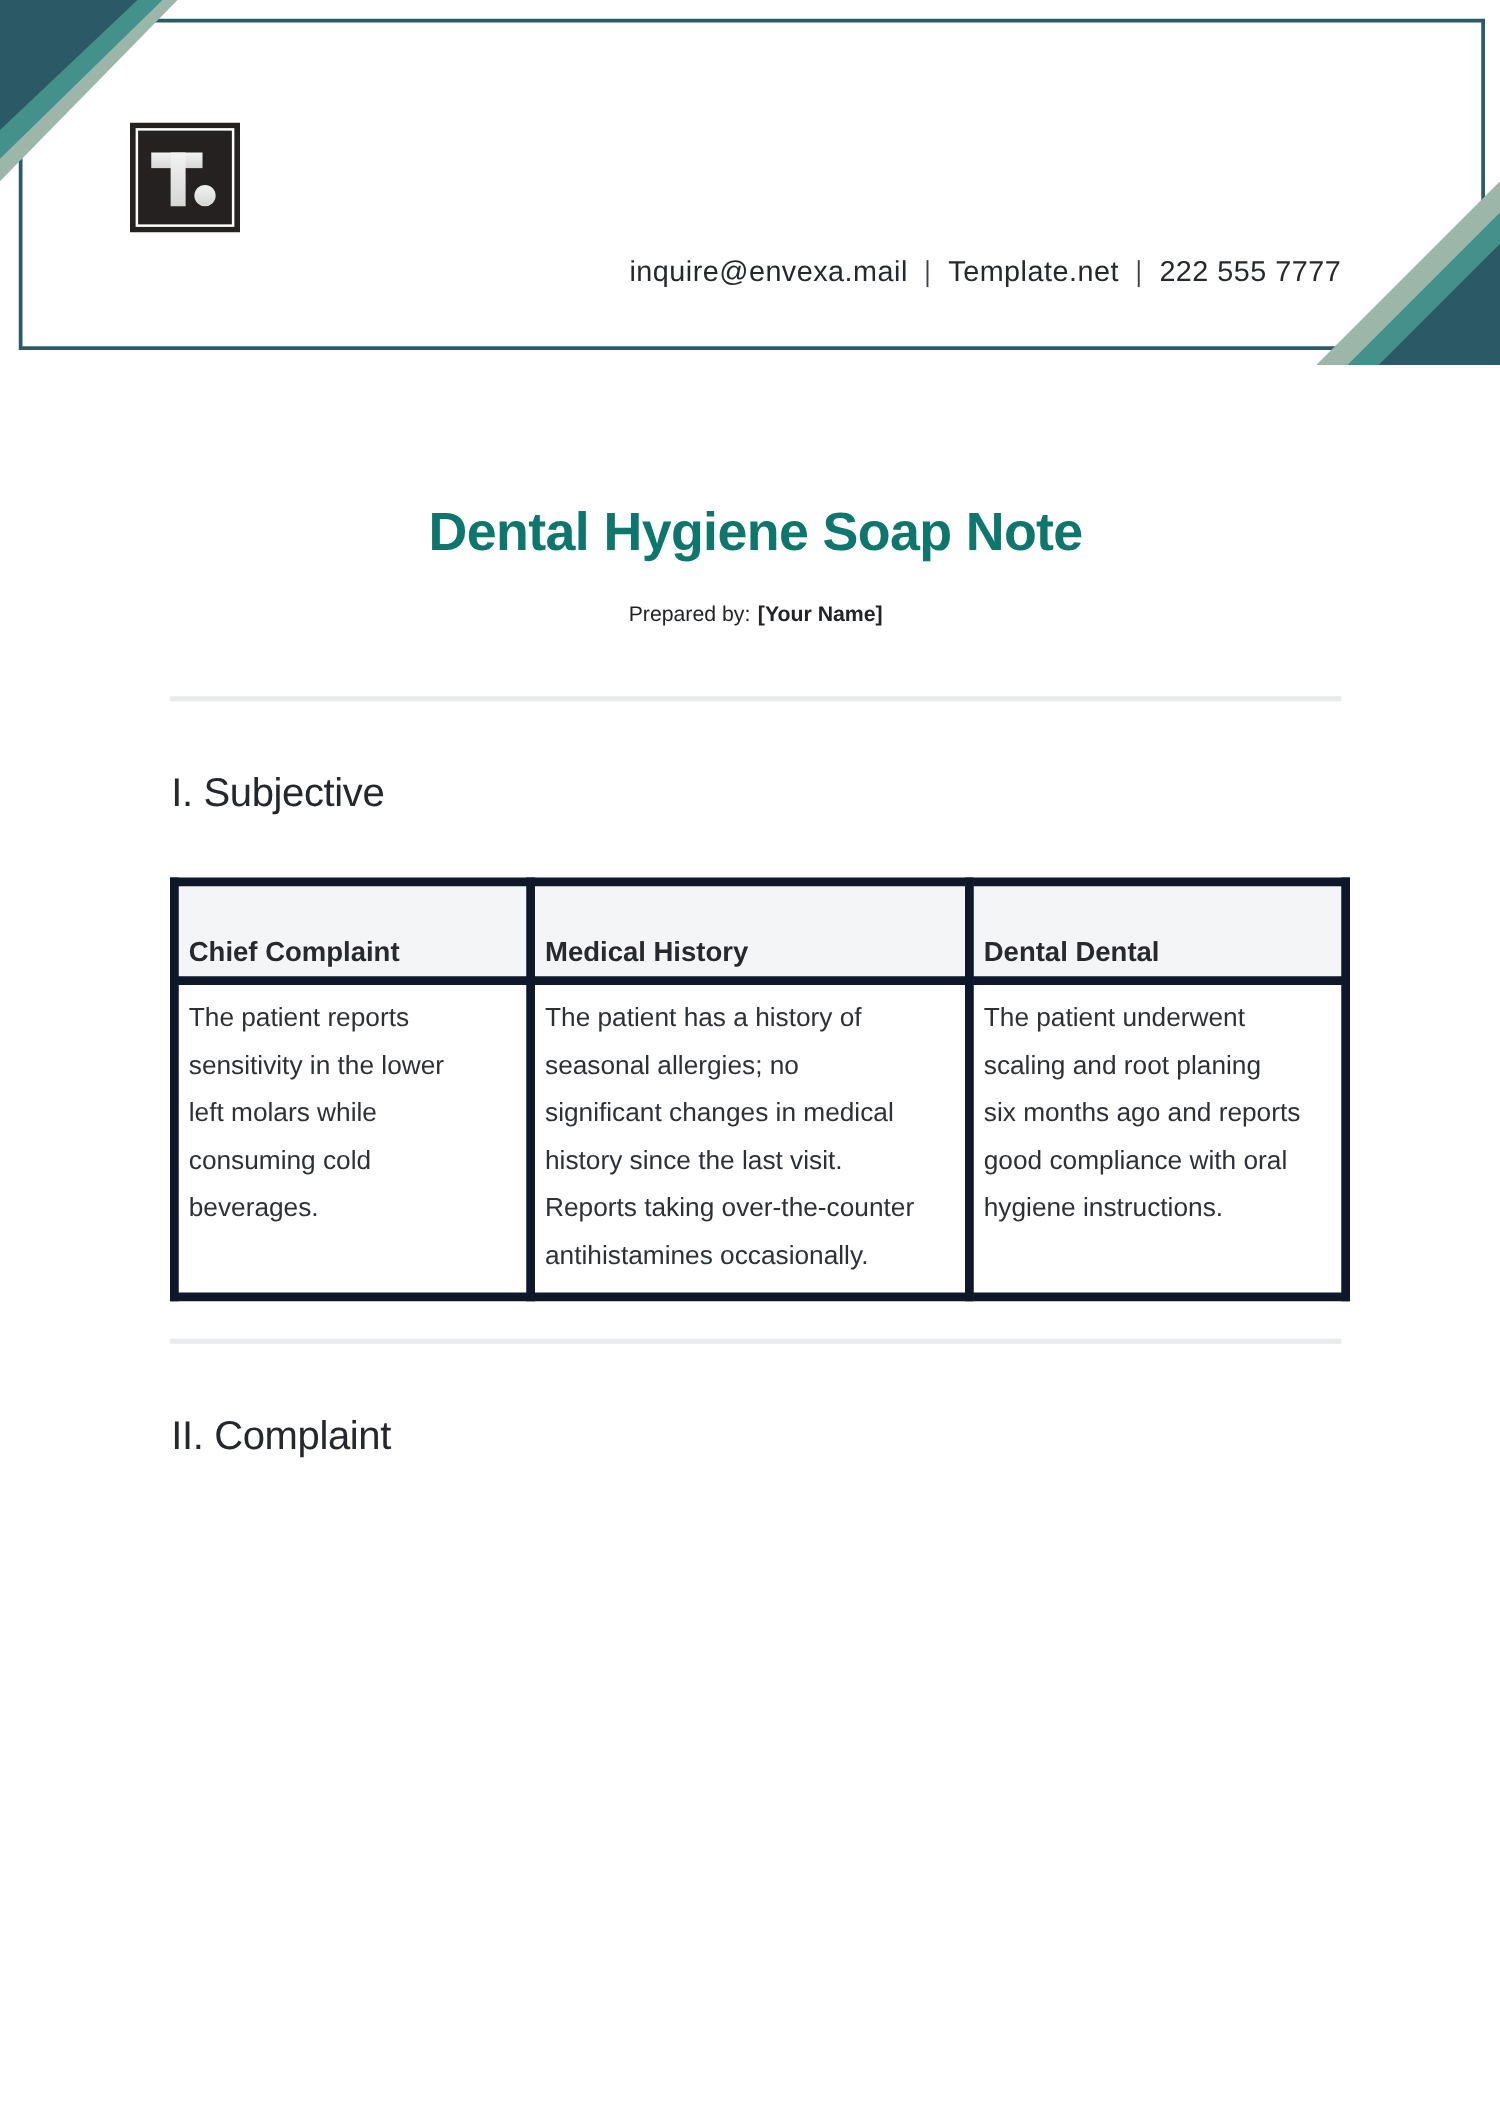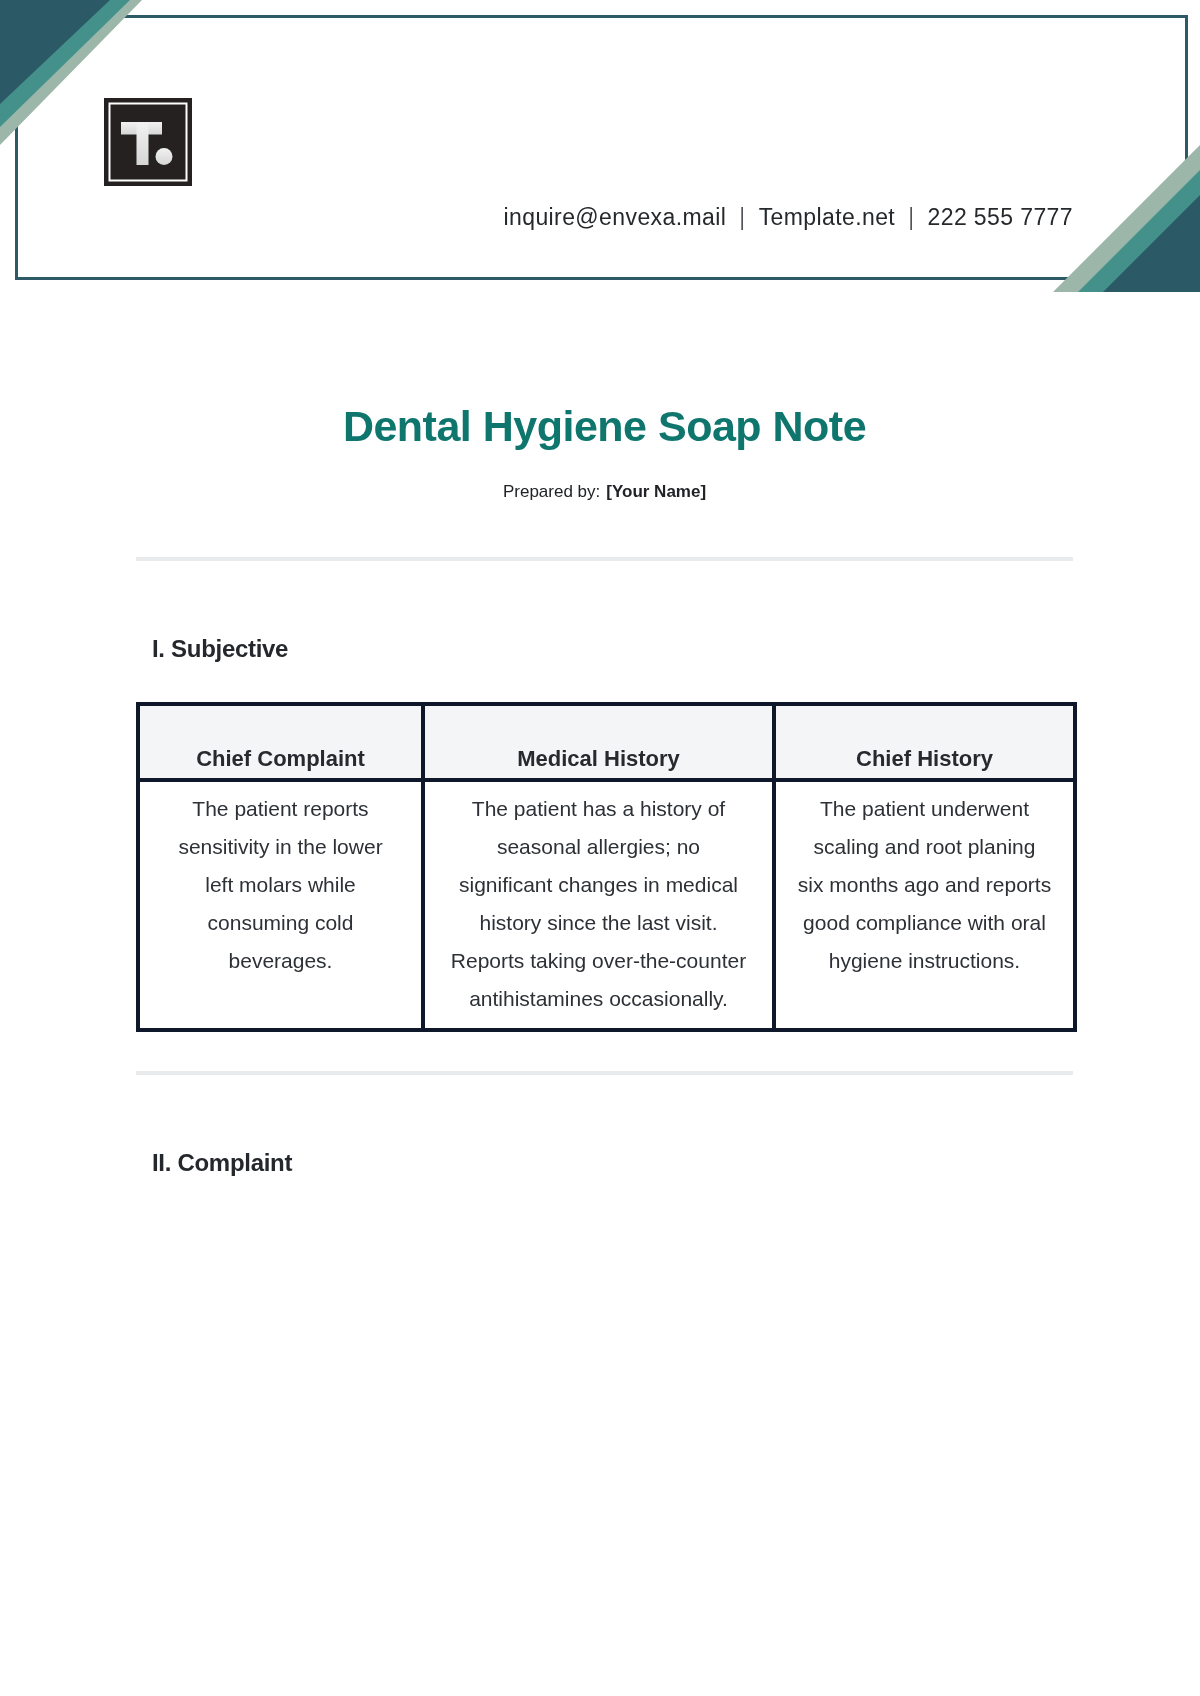--- a/index.html
+++ b/index.html
@@ -73,40 +73,40 @@
     width: 937px;
     height: 4px;
     background: #e9eaeb;
   }
   .d1 { top: 557px; }
   .d2 { top: 1071px; }
 
   .sec {
     position: absolute;
     left: 136px;
-    margin: 16px;
-    font-size: 24px;
+    margin: 1px;
+    font-size: 32px;
     line-height: 40px;
-    font-weight: 700;
+    font-weight: 400;
     letter-spacing: -0.3px;
     color: #24272b;
   }
   .s1 { top: 613px; }
   .s2 { top: 1127px; }
 
   .subj-table {
     position: absolute;
     left: 136px; top: 702px;
     width: 937px;
     border-collapse: collapse;
     table-layout: fixed;
   }
   .subj-table th, .subj-table td {
-    border: 4px solid #0f172a;
-    text-align: center;
+    border: 7px solid #0f172a;
+    text-align: left;
   }
   .subj-table th {
     background: #f4f5f7;
     font-size: 22px;
     font-weight: 700;
     color: #26292e;
     line-height: 30px;
     padding: 38px 8px 4px;
     vertical-align: bottom;
   }
@@ -172,21 +172,21 @@
   <table class="subj-table">
     <colgroup>
       <col style="width:285px">
       <col style="width:351px">
       <col style="width:301px">
     </colgroup>
     <thead>
       <tr>
         <th>Chief Complaint</th>
         <th>Medical History</th>
-        <th>Chief History</th>
+        <th>Dental Dental</th>
       </tr>
     </thead>
     <tbody>
       <tr>
         <td>The patient reports
 sensitivity in the lower
 left molars while
 consuming cold
 beverages.</td>
         <td>The patient has a history of

